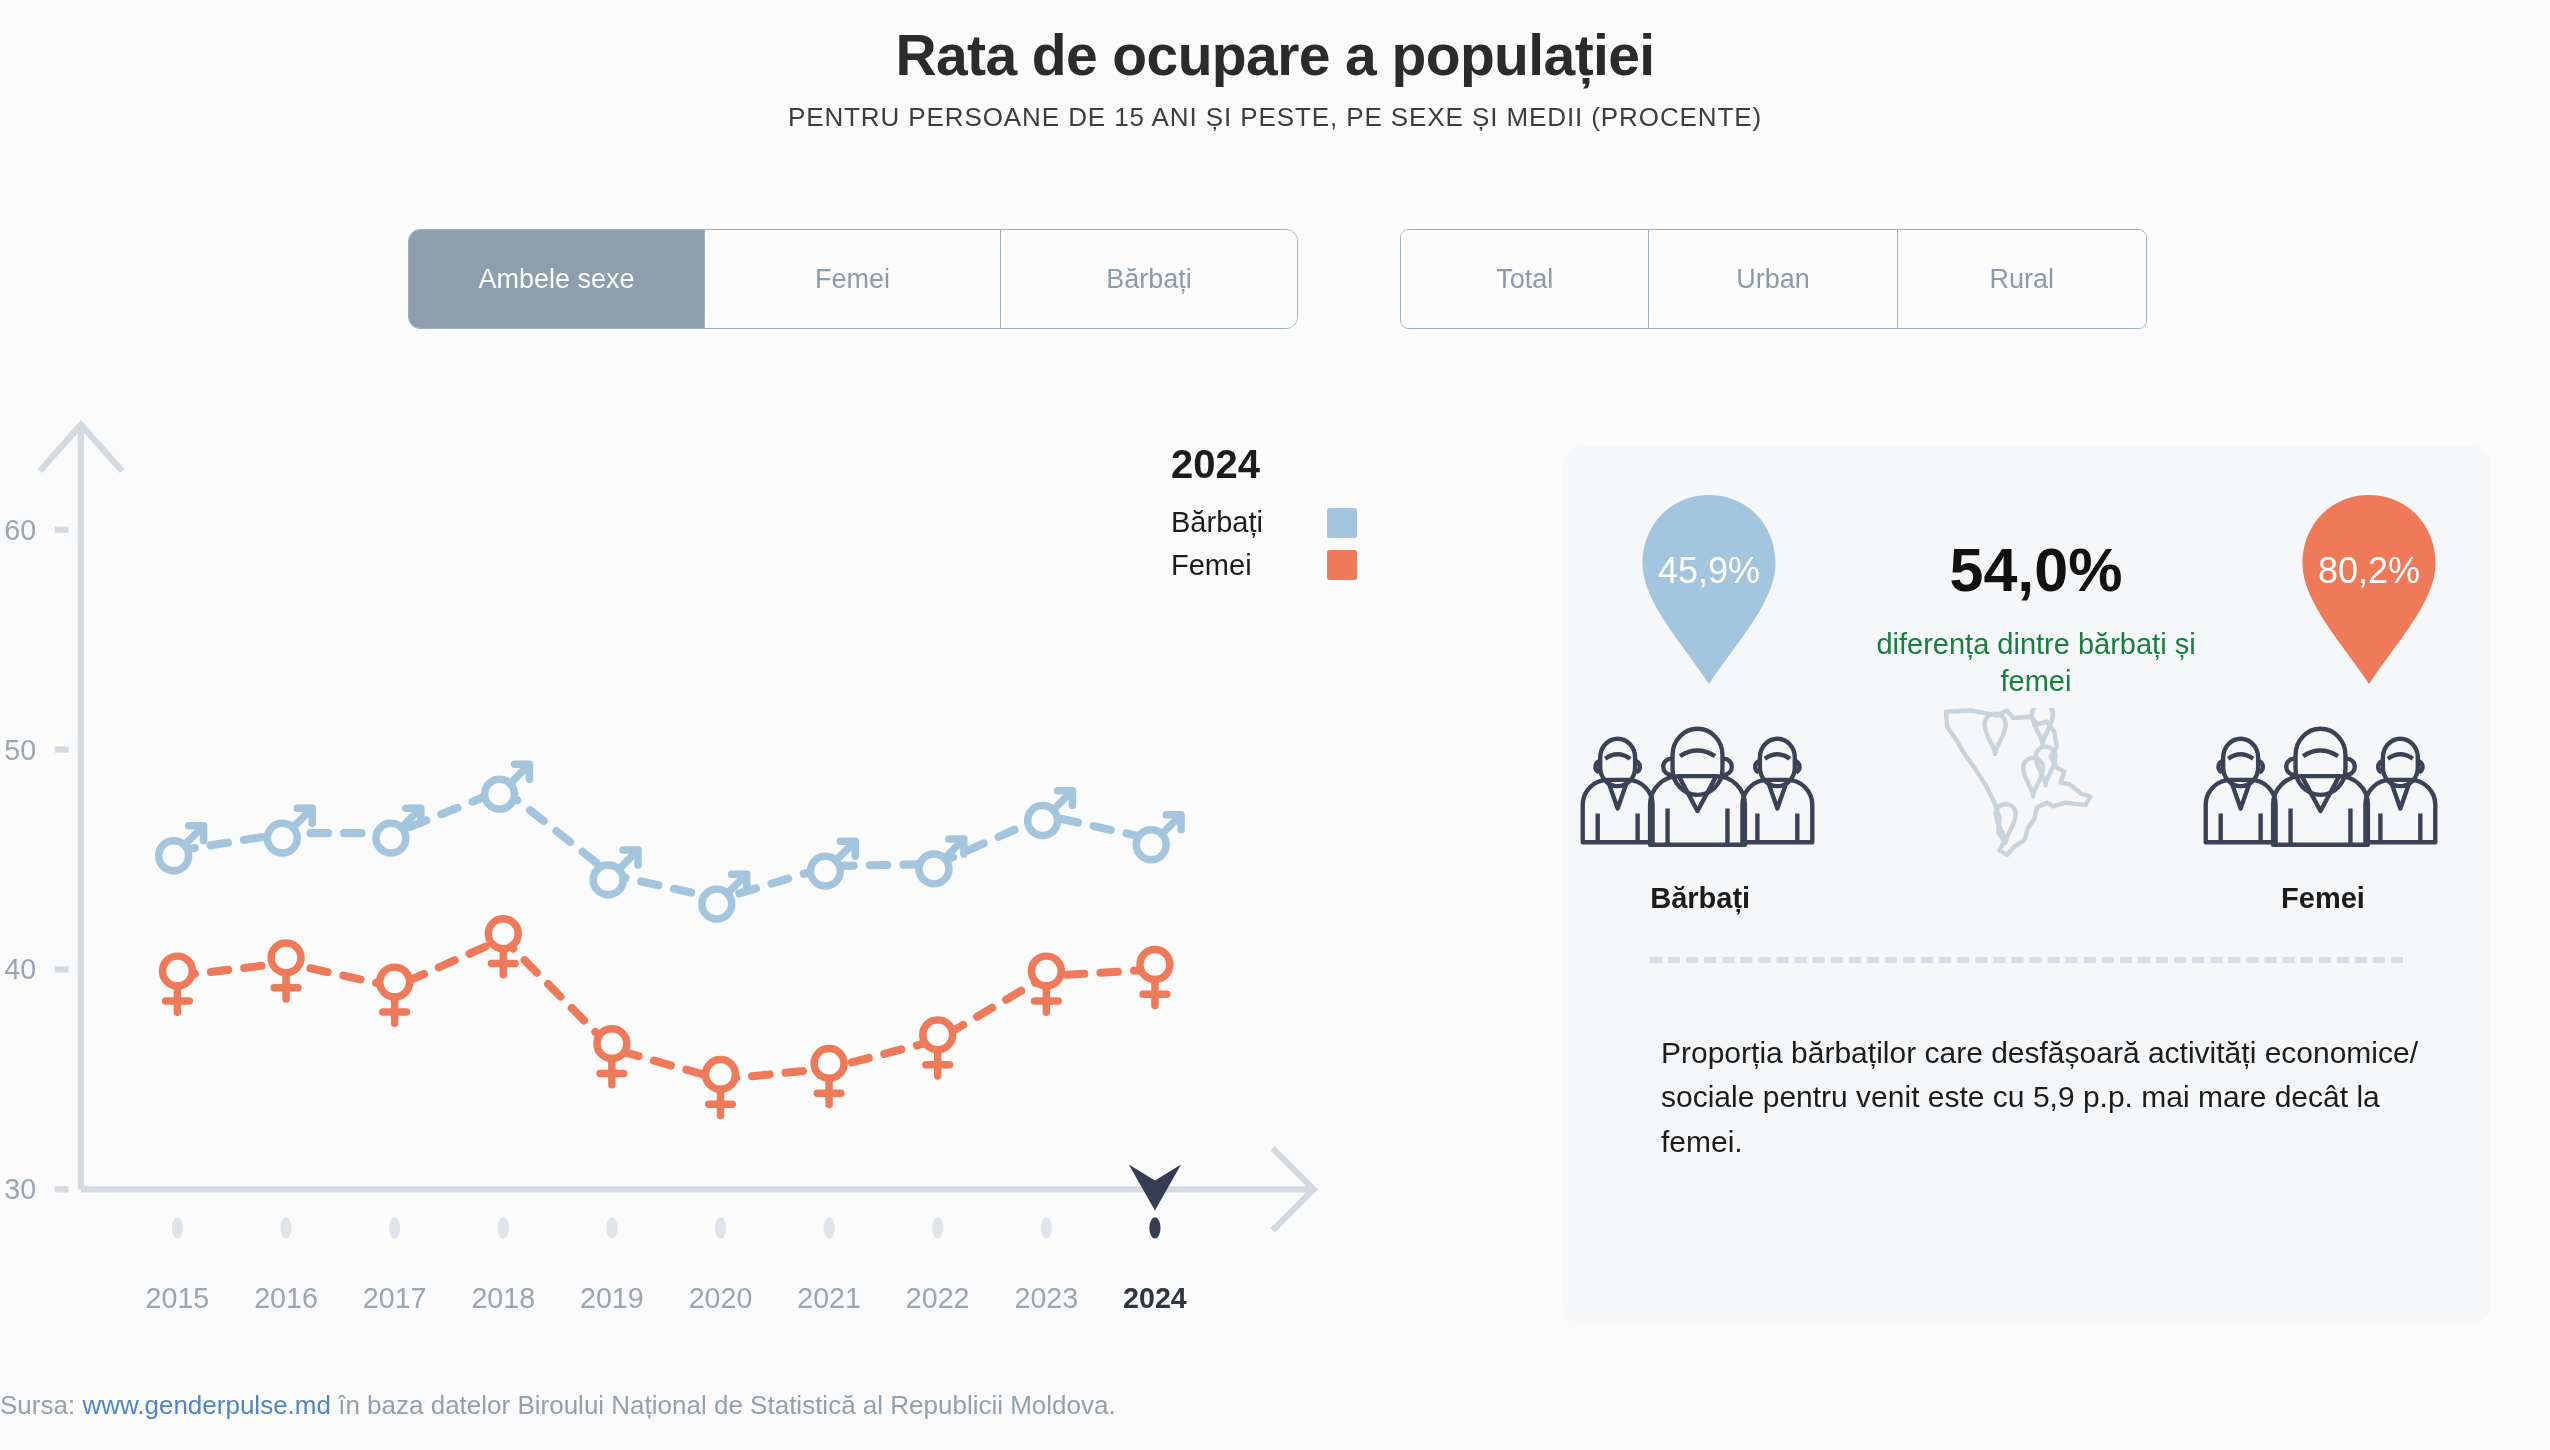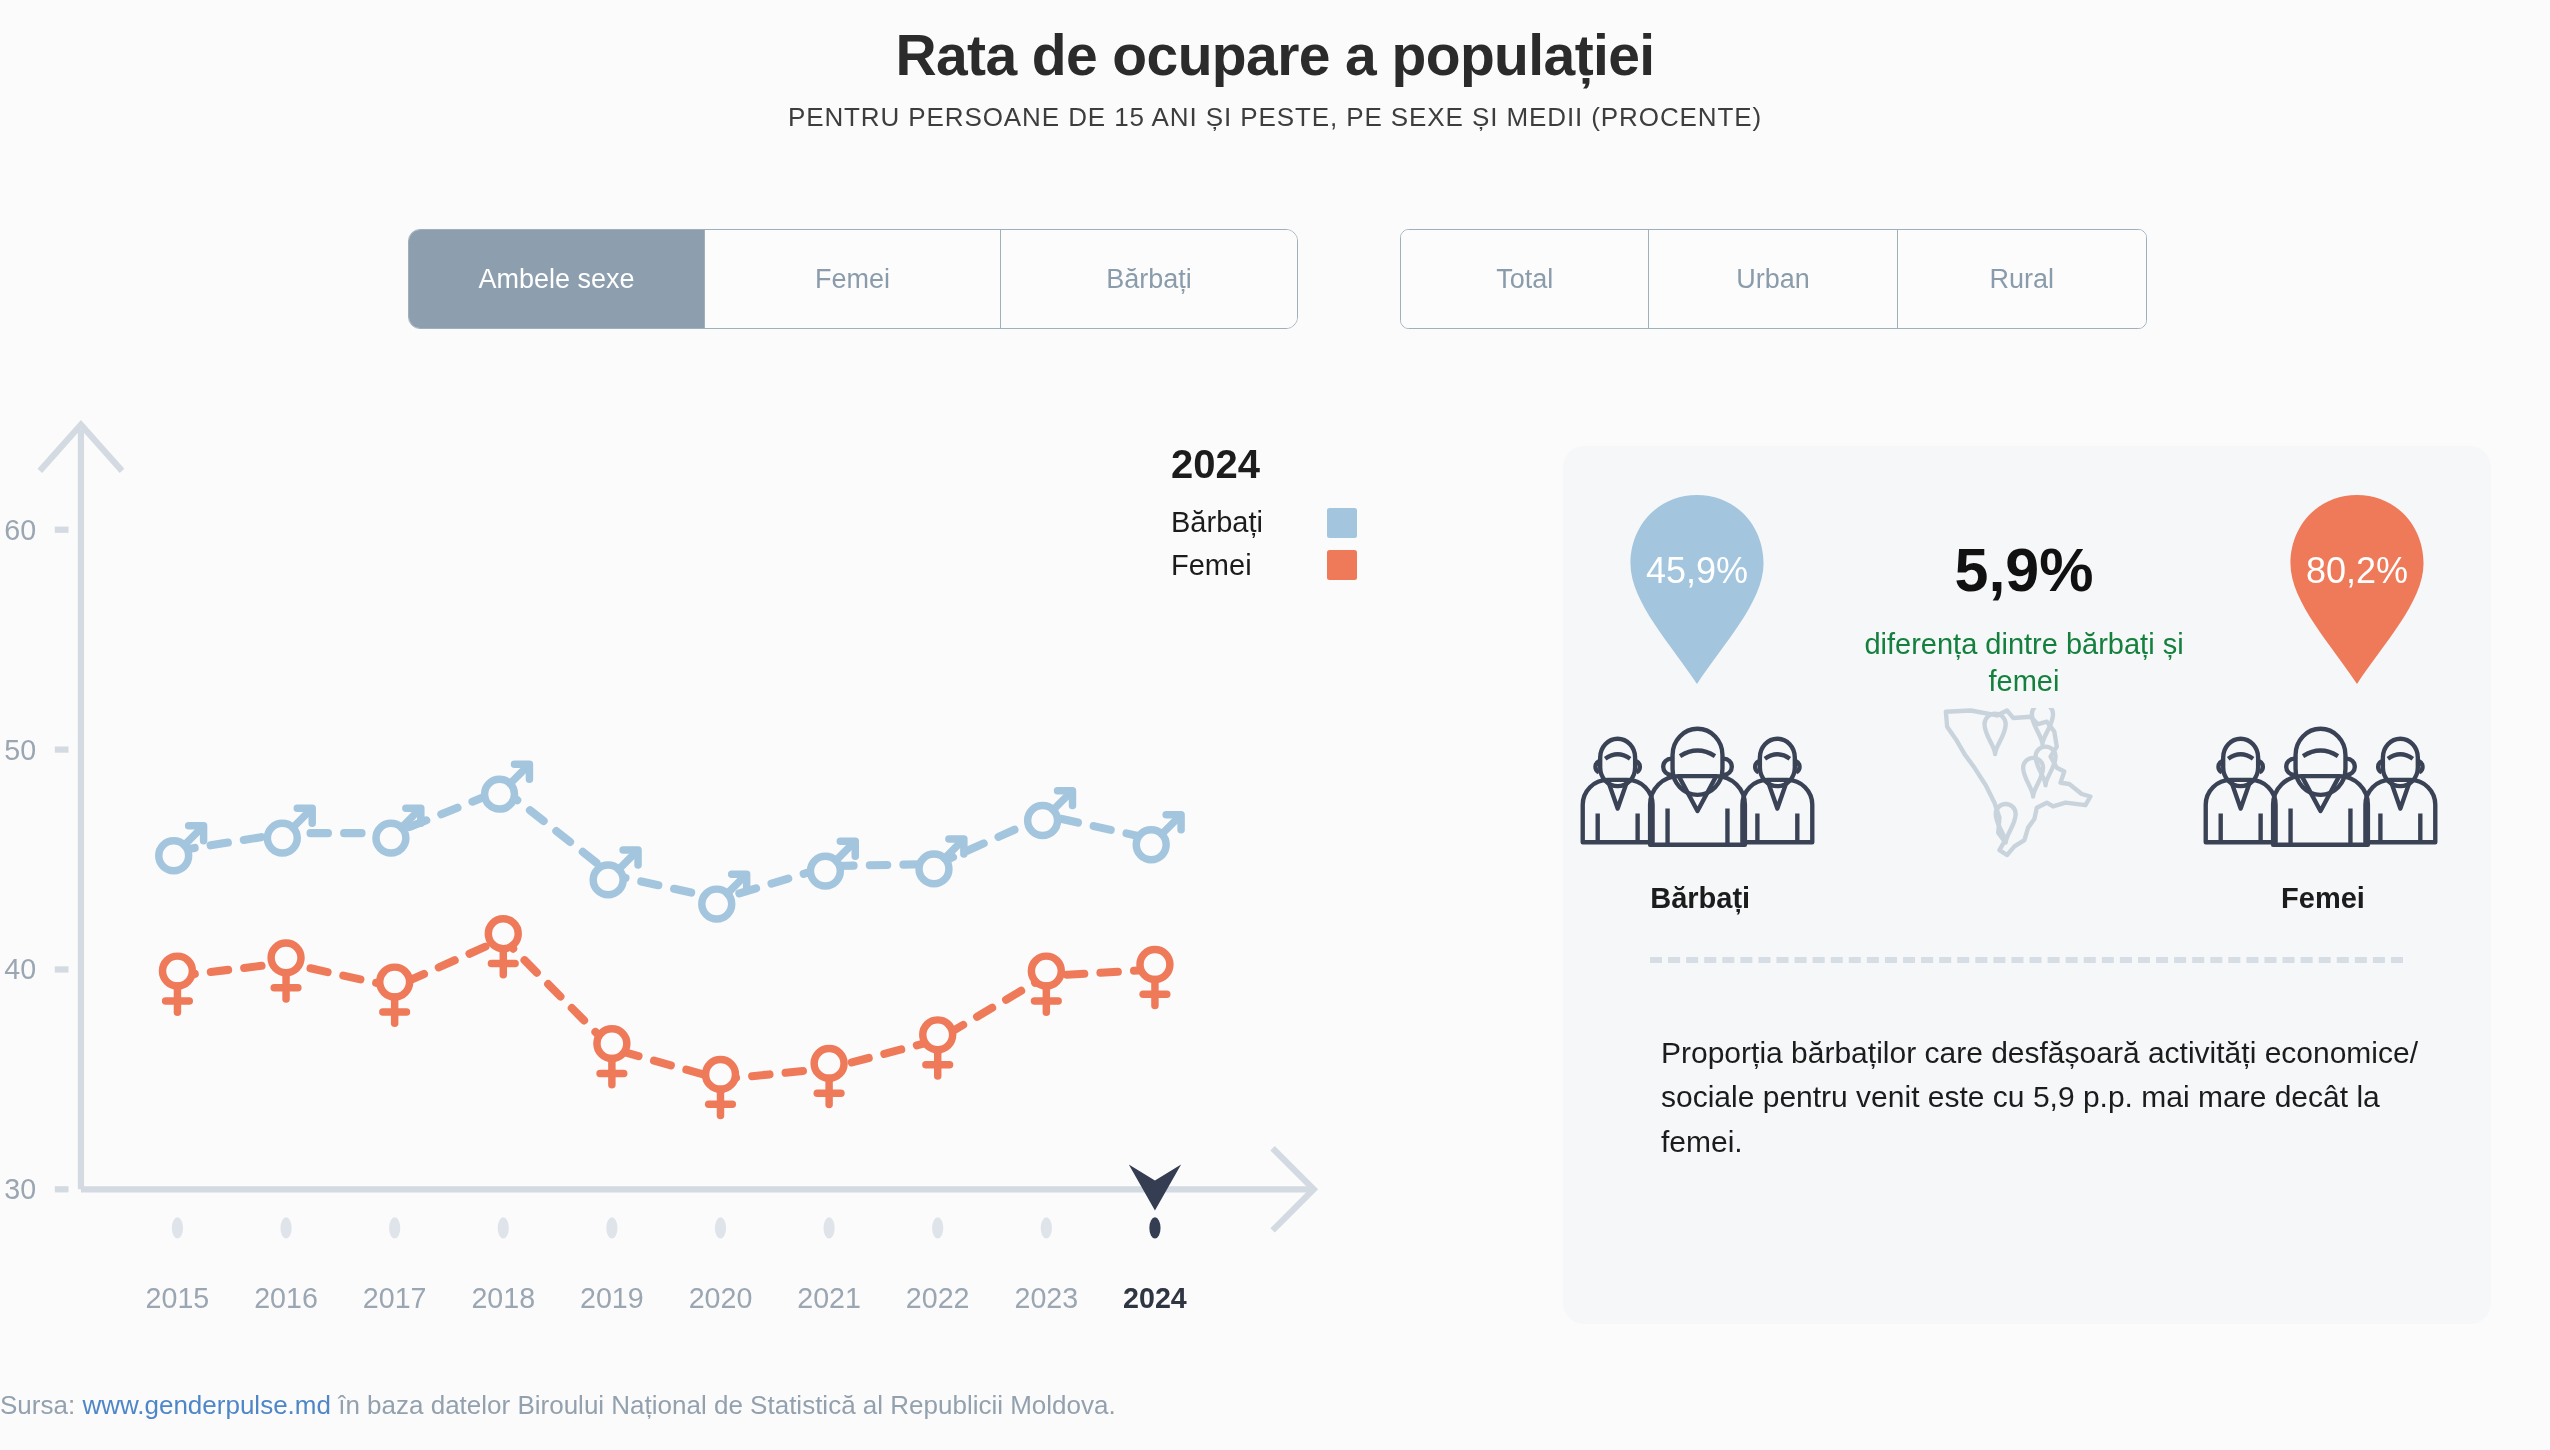--- a/index.html
+++ b/index.html
@@ -69,21 +69,21 @@
   }
   .legend-label{font-size:29px;color:#1c1c1c;width:156px;}
   .legend-swatch{width:30px;height:30px;border-radius:2.5px;}
 
   
   .panel{
     position:absolute;left:1563px;top:446px;
     width:928px;height:878px;
     background:#f5f7f9;border-radius:21px;
   }
-  .pins{position:absolute;left:0;top:44px;width:928px;height:205px;}
+  .pins{position:absolute;left:12px;top:44px;width:928px;height:205px;}
   .pin{position:absolute;width:156px;height:199px;}
   .pin .pin-val{
     position:absolute;width:156px;top:60px;text-align:center;
     font-size:36px;color:#ffffff;font-weight:400;
   }
   #pin-men{left:56px;}
   #pin-women{left:716px;}
   .middle-stat{
     position:absolute;left:268px;top:50px;width:386px;text-align:center;
   }
@@ -297,21 +297,21 @@
 
     <div class="pins">
       <div class="pin" id="pin-men">
         <svg width="156" height="199" viewBox="0 0 250 320">
           <path d="M125 8 C62 8 18 58 18 118 C18 180 85 250 125 312 C165 250 232 180 232 118 C232 58 188 8 125 8 Z" fill="#a3c5dd"></path>
         </svg>
         <div class="pin-val">45,9%</div>
       </div>
 
       <div class="middle-stat">
-        <div class="stat-big">5,9%</div>
+        <div class="stat-big">54,0%</div>
         <div class="stat-desc">diferența dintre bărbați și femei</div>
       </div>
 
       <div class="pin" id="pin-women">
         <svg width="156" height="199" viewBox="0 0 250 320">
           <path d="M125 8 C62 8 18 58 18 118 C18 180 85 250 125 312 C165 250 232 180 232 118 C232 58 188 8 125 8 Z" fill="#ef7a5a"></path>
         </svg>
         <div class="pin-val">80,2%</div>
       </div>
     </div>

